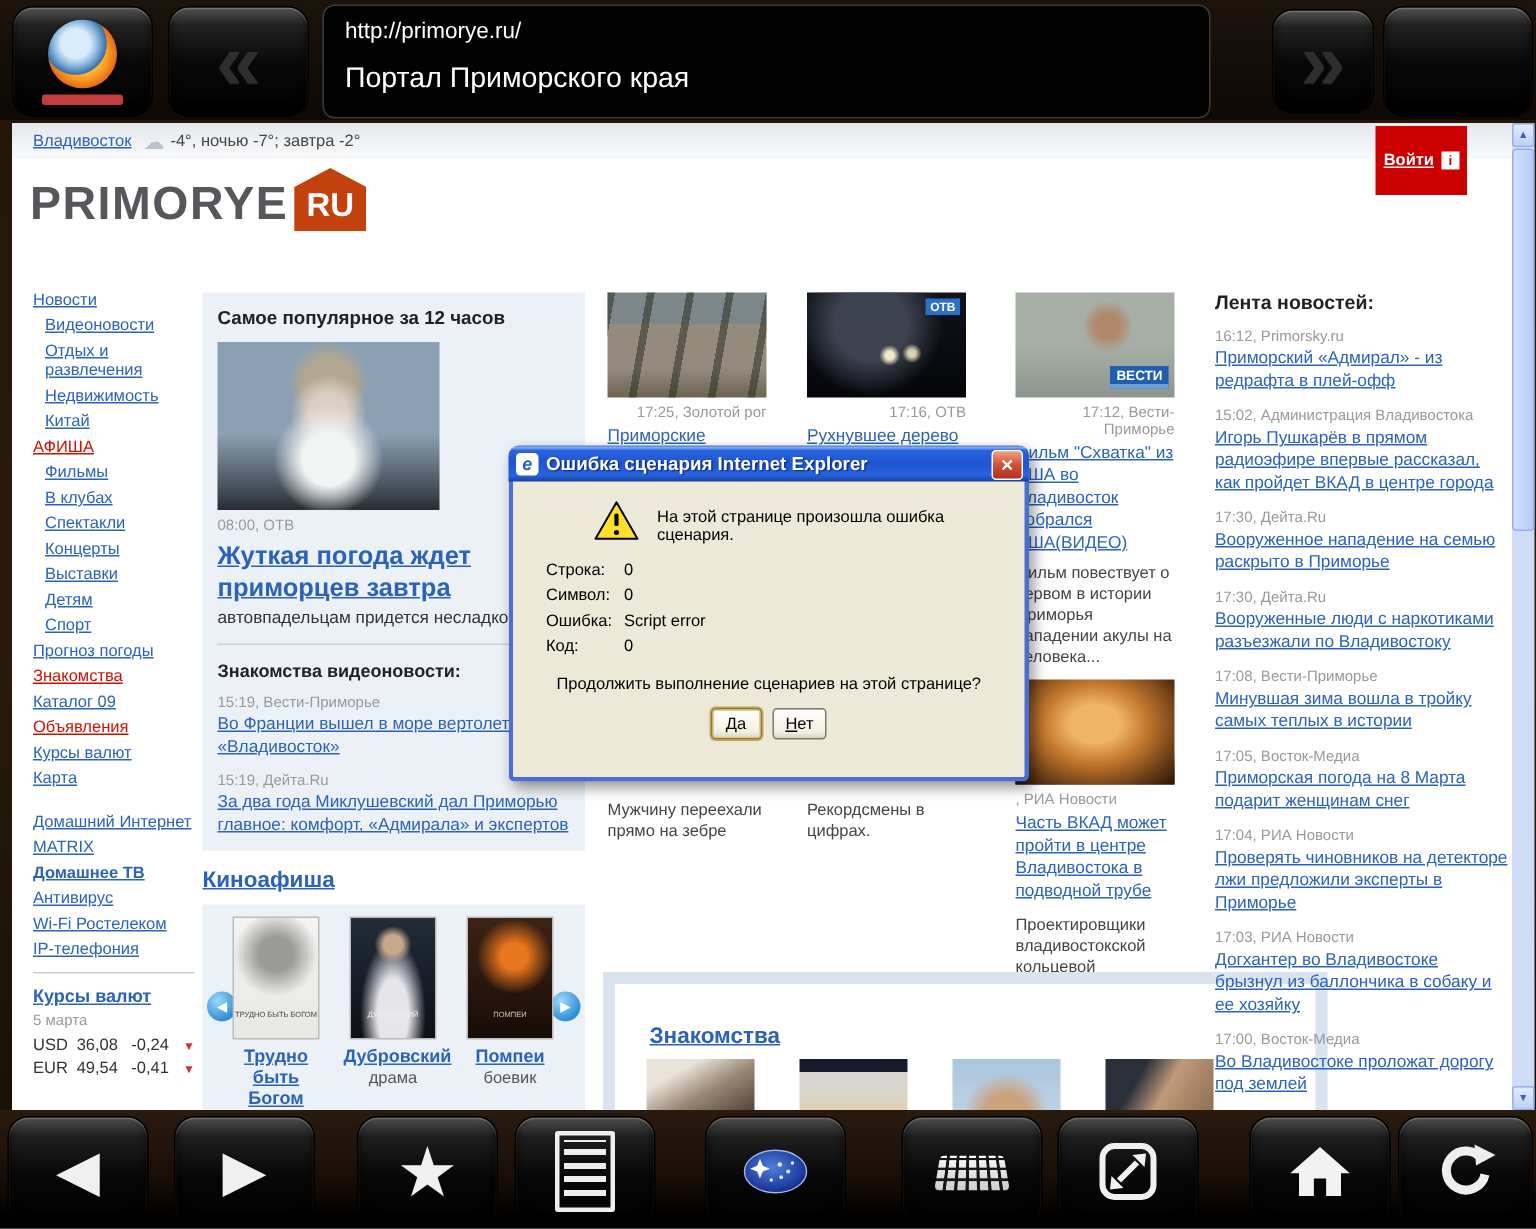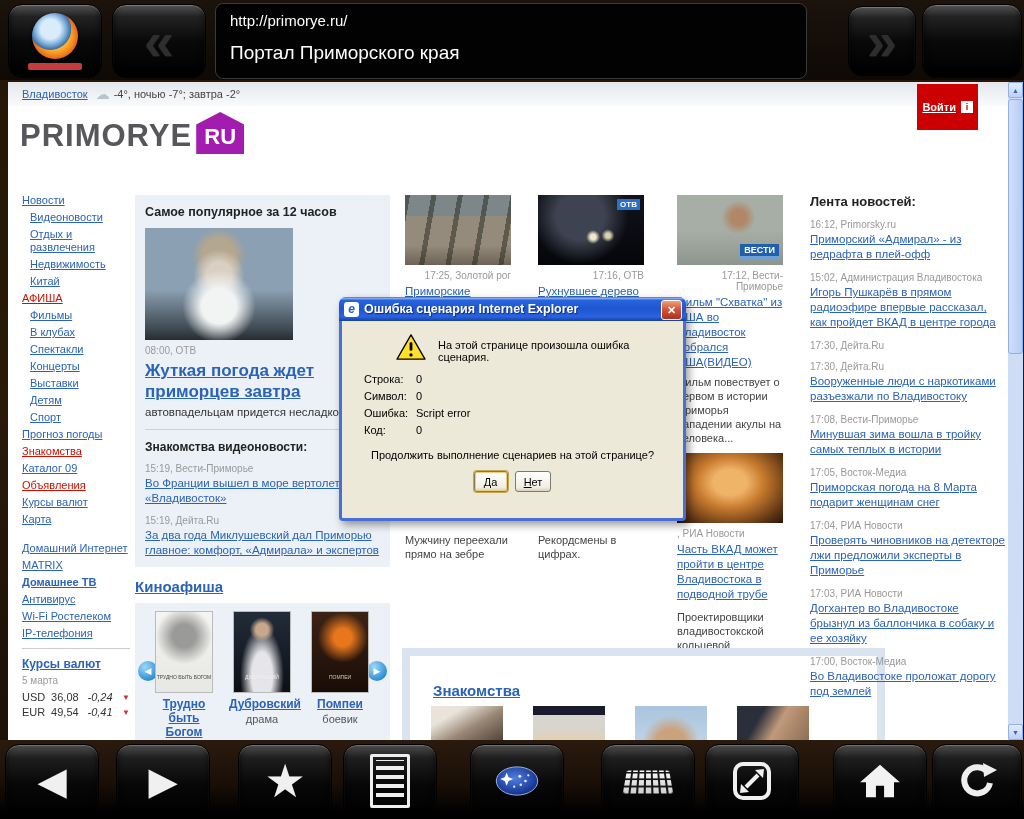--- a/index.html
+++ b/index.html
@@ -34,34 +34,34 @@
   .weatherbar{position:absolute;left:0;top:0;width:1000px;height:24px;background:linear-gradient(180deg,#e4e8ec,#f9fafb);display:flex;align-items:center;}
   .weatherbar .city{margin-left:14px;font-size:11px;}
   .cloud{color:#b9c4cf;font-size:14px;margin:0 4px 0 8px;}
   .temps{font-size:11px;color:#444;}
   .login-btn{position:absolute;right:30px;top:2px;height:18px;background:#cc0000;color:#fff;display:flex;align-items:center;padding:14px 5px;cursor:pointer;}
   .login-btn .lbl{font-size:11px;font-weight:bold;text-decoration:underline;color:#fff;}
   .login-ico{width:12px;height:12px;background:#fff;margin-left:5px;display:flex;align-items:center;justify-content:center;color:#cc0000;font-size:9px;font-weight:bold;}
 
   .logo{position:absolute;left:12px;top:30px;display:flex;align-items:flex-end;cursor:pointer;}
   .logo-name{font-size:31px;font-weight:bold;color:#57575b;letter-spacing:1px;}
-  .logo-ru{margin-left:4px;width:48px;height:42px;background:#a21caf;color:#fff;font-size:22px;font-weight:bold;display:flex;align-items:flex-end;justify-content:center;padding-bottom:4px;box-sizing:border-box;clip-path:polygon(50% 0,100% 30%,100% 100%,0 100%,0 30%);}
+  .logo-ru{margin-left:4px;width:48px;height:42px;background:#c2410c;color:#fff;font-size:22px;font-weight:bold;display:flex;align-items:flex-end;justify-content:center;padding-bottom:4px;box-sizing:border-box;clip-path:polygon(50% 0,100% 30%,100% 100%,0 100%,0 30%);}
 
   
   .sidebar{position:absolute;left:14px;top:112px;width:108px;}
   .s-item{display:block;font-size:11px;line-height:13px;margin-bottom:4px;}
   .s-sub{margin-left:8px;}
   .s-red{color:#cc1100 !important;}
   .s-bold{font-weight:bold;}
   .s-gap{height:12px;}
   .s-div{border-top:1px solid #ccc;margin:8px 0;}
   .cur-title{font-weight:bold;font-size:12px;}
   .cur-date{color:#999;font-size:10px;margin:4px 0 4px 0;}
   .cur-row{display:flex;font-size:11px;color:#333;line-height:15px;}
-  .cur-row .c1{width:32px;} .cur-row .c2{width:40px;} .cur-row .c3{width:38px;font-style:italic;}
+  .cur-row .c1{width:32px;} .cur-row .c2{width:40px;} .cur-row .c3{width:38px;}
   .dn{color:#c33;font-size:8px;}
 
   
   .popular{position:absolute;left:127px;top:113px;width:255px;height:372px;background:#ecf1f7;padding:10px;box-sizing:border-box;overflow:hidden;}
   .pop-head{font-size:12.5px;font-weight:bold;color:#222;}
   .pop-img{margin-top:9px;width:148px;height:112px;cursor:pointer;
     background:radial-gradient(circle at 50% 70%, #f2f4f4 0 16%, rgba(242,244,244,0) 34%),
                radial-gradient(circle at 50% 42%, #d9cfc2 0 13%, rgba(217,207,194,0) 26%),
                radial-gradient(circle at 50% 24%, #b4a78f 0 14%, rgba(180,167,143,0) 24%),
                linear-gradient(180deg,#8ba0b2 0 55%,#3a444c 92%,#262c31);}
@@ -350,20 +350,21 @@
       <div class="feed-item">
         <span class="meta">16:12, Primorsky.ru</span>
         <a>Приморский «Адмирал» - из редрафта в плей-офф</a>
       </div>
       <div class="feed-item">
         <span class="meta">15:02, Администрация Владивостока</span>
         <a>Игорь Пушкарёв в прямом радиоэфире впервые рассказал, как пройдет ВКАД в центре города</a>
       </div>
       <div class="feed-item">
         <span class="meta">17:30, Дейта.Ru</span>
+        <a>Вооруженное нападение на семью раскрыто в Приморье</a>
       </div>
       <div class="feed-item">
         <span class="meta">17:30, Дейта.Ru</span>
         <a>Вооруженные люди с наркотиками разъезжали по Владивостоку</a>
       </div>
       <div class="feed-item">
         <span class="meta">17:08, Вести-Приморье</span>
         <a>Минувшая зима вошла в тройку самых теплых в истории</a>
       </div>
       <div class="feed-item">

